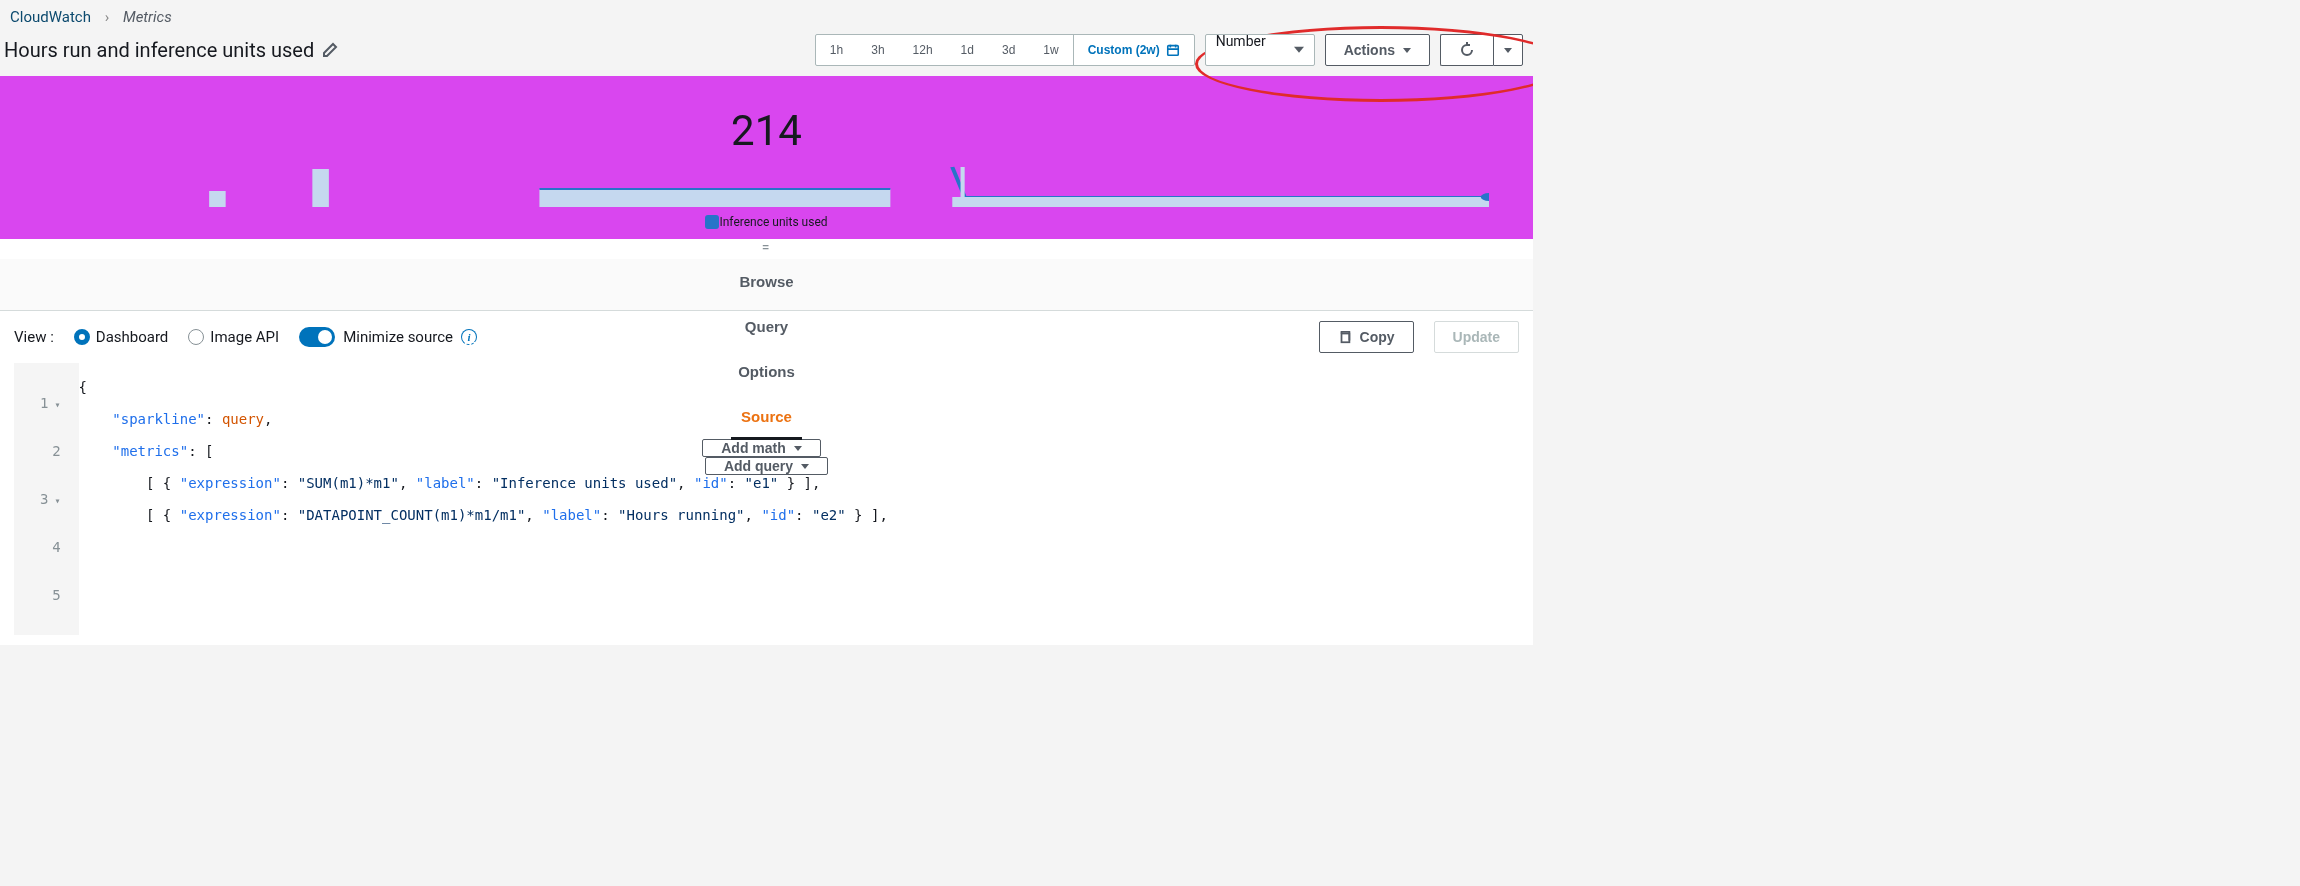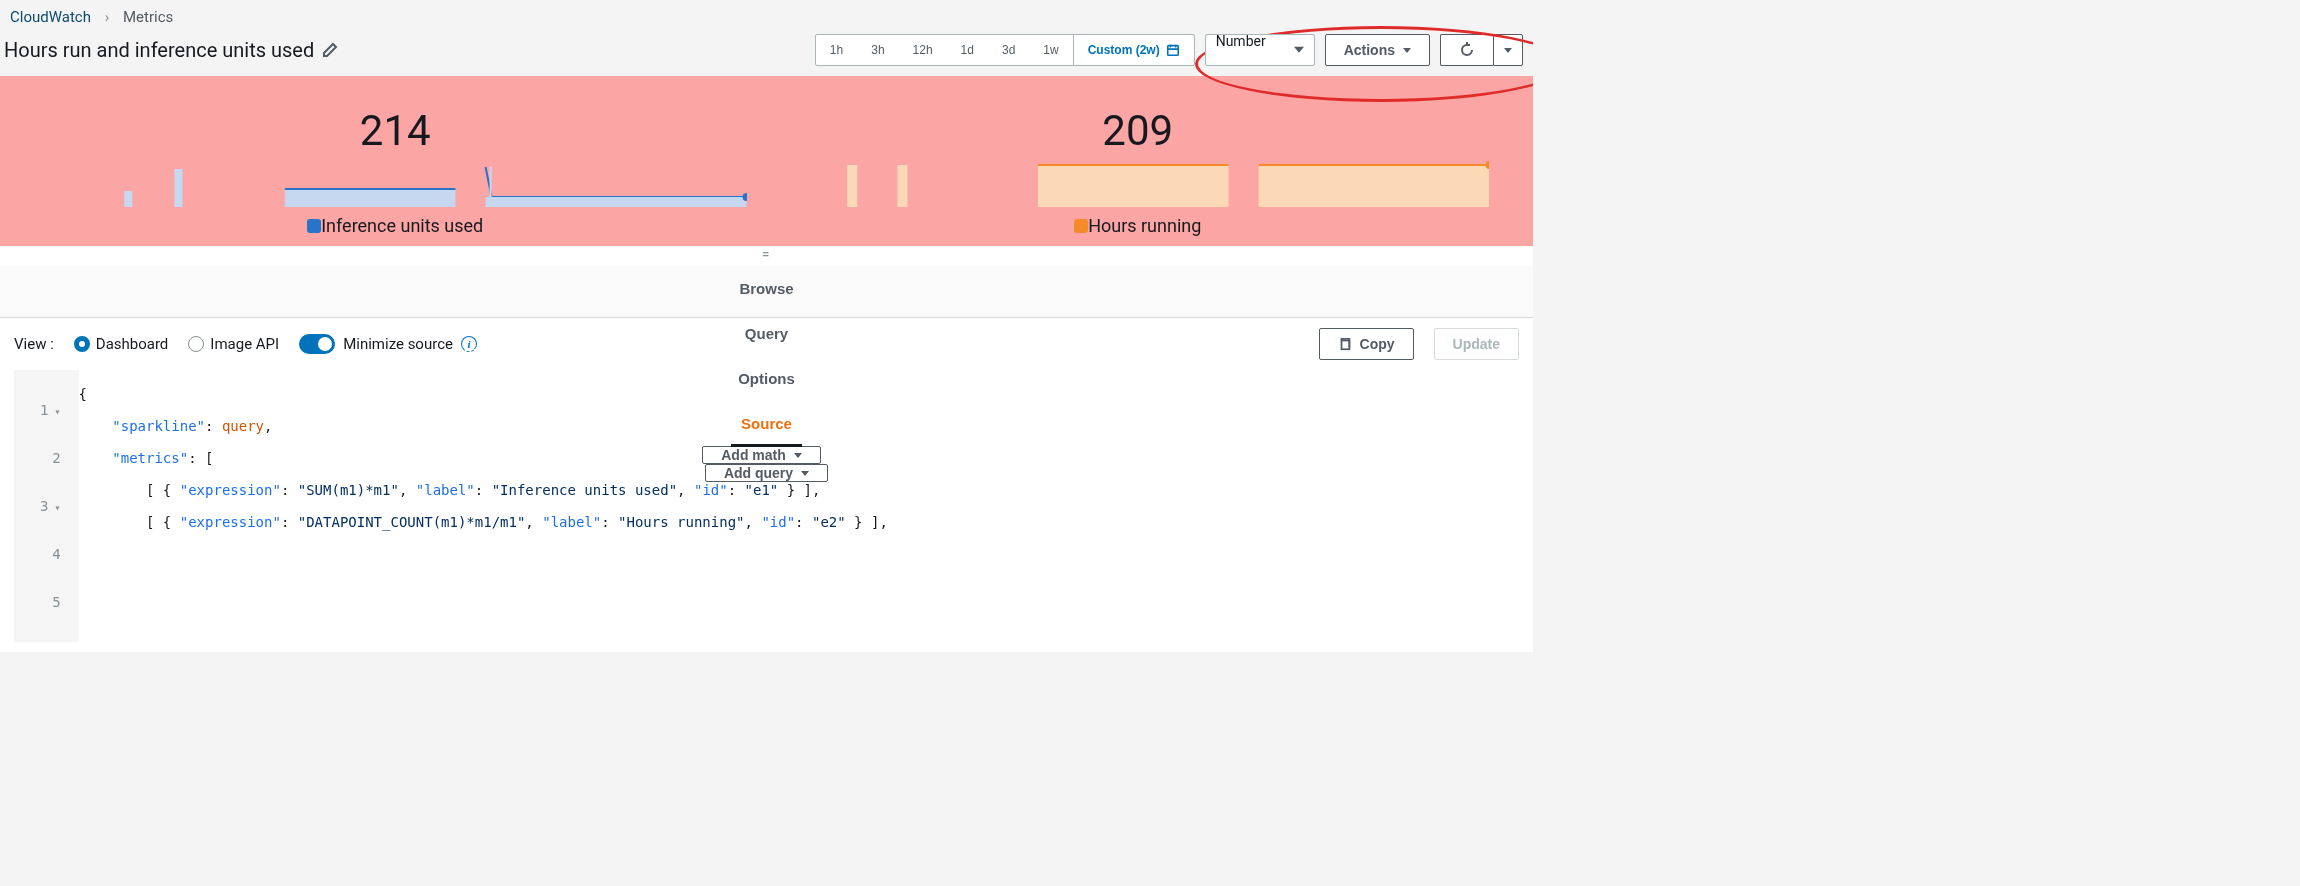--- a/index.html
+++ b/index.html
@@ -9,21 +9,21 @@
     color: #16191f;
     font-size: 14px;
     width: 1533px;
   }
   .breadcrumb {
     padding: 8px 10px 4px;
     font-size: 15px;
   }
   .breadcrumb a { color: #0c4a6e; text-decoration: none; }
   .breadcrumb .sep { color: #888; margin: 0 10px; }
-  .breadcrumb .current { color: #545b64; }
+  .breadcrumb .current { color: #545b64; font-style: italic; }
 
   .header-row {
     display: flex;
     align-items: center;
     padding: 4px 10px 10px 4px;
     gap: 10px;
     position: relative;
   }
   .title {
     font-size: 20px;
@@ -118,21 +118,21 @@
     border: 3px solid #e02b2b;
     border-radius: 50%;
     width: 372px;
     height: 76px;
     left: 380px;
     top: -8px;
     pointer-events: none;
   }
 
   .chart-area {
-    background: #fca5a5;
+    background: #d946ef;
     padding: 30px 44px 10px;
     display: flex;
     gap: 40px;
   }
   .chart-half {
     flex: 1;
     display: flex;
     flex-direction: column;
     align-items: center;
   }
@@ -144,21 +144,21 @@
   }
   .spark {
     width: 100%;
     height: 46px;
   }
   .legend {
     margin-top: 8px;
     display: flex;
     align-items: center;
     gap: 0;
-    font-size: 18px;
+    font-size: 12px;
     color: #16191f;
   }
   .swatch {
     width: 14px; height: 14px;
     border-radius: 3px;
     display: inline-block;
   }
 
   .drag-handle {
     text-align: center;
@@ -359,36 +359,20 @@
       <rect x="440" y="36" width="260" height="10" fill="#c5d8ef"></rect>
       <rect x="444" y="6" width="2" height="30" fill="#c5d8ef"></rect>
       <circle cx="700" cy="36" r="4" fill="#2774c9"></circle>
     </svg>
     <div class="legend">
       <span class="swatch" style="background:#2774c9"></span>
       <span>Inference units used</span>
     </div>
   </div>
 
-  <div class="chart-half">
-    <div class="big-number">209</div>
-    <svg class="spark" viewBox="0 0 700 46" preserveAspectRatio="none">
-      <rect x="60" y="4" width="10" height="42" fill="#fbd8b6"></rect>
-      <rect x="110" y="4" width="10" height="42" fill="#fbd8b6"></rect>
-      <rect x="250" y="4" width="190" height="42" fill="#fbd8b6"></rect>
-      <path d="M250 4 H440" stroke="#f58b28" stroke-width="2"></path>
-      <rect x="470" y="4" width="230" height="42" fill="#fbd8b6"></rect>
-      <path d="M470 4 H700" stroke="#f58b28" stroke-width="2"></path>
-      <circle cx="700" cy="4" r="4" fill="#f58b28"></circle>
-    </svg>
-    <div class="legend">
-      <span class="swatch" style="background:#f58b28"></span>
-      <span>Hours running</span>
-    </div>
-  </div>
 </div>
 
 <div class="drag-handle">=</div>
 
 <div class="tab-row">
   <button class="tab">Browse</button>
   <span class="divider"></span>
   <button class="tab">Query</button>
   <span class="divider"></span>
   <span class="divider"></span>

